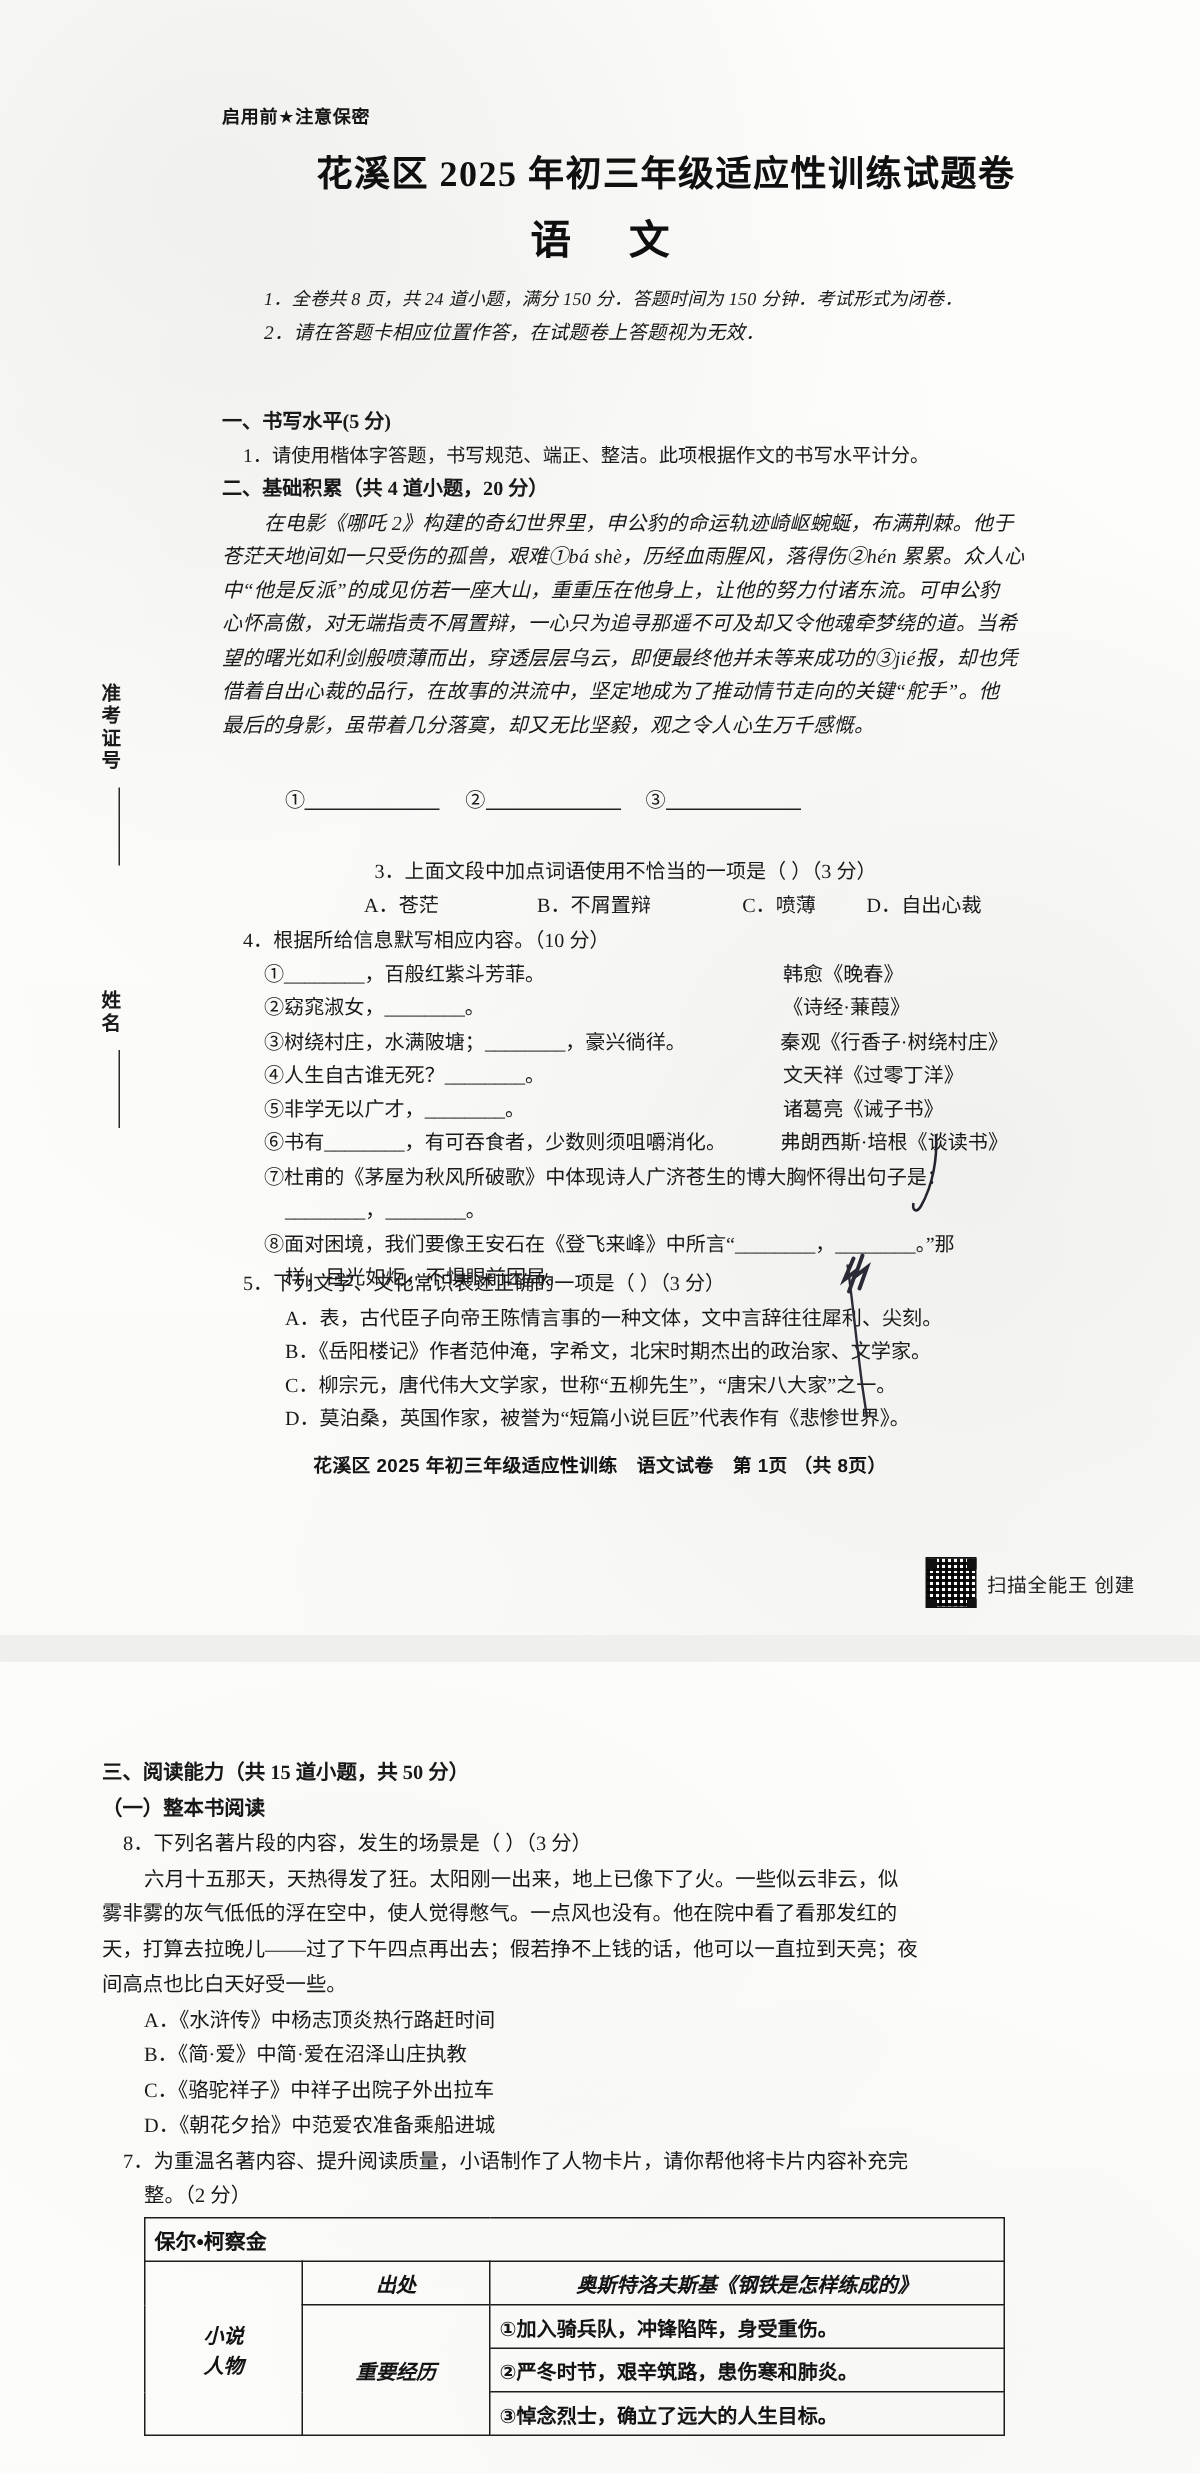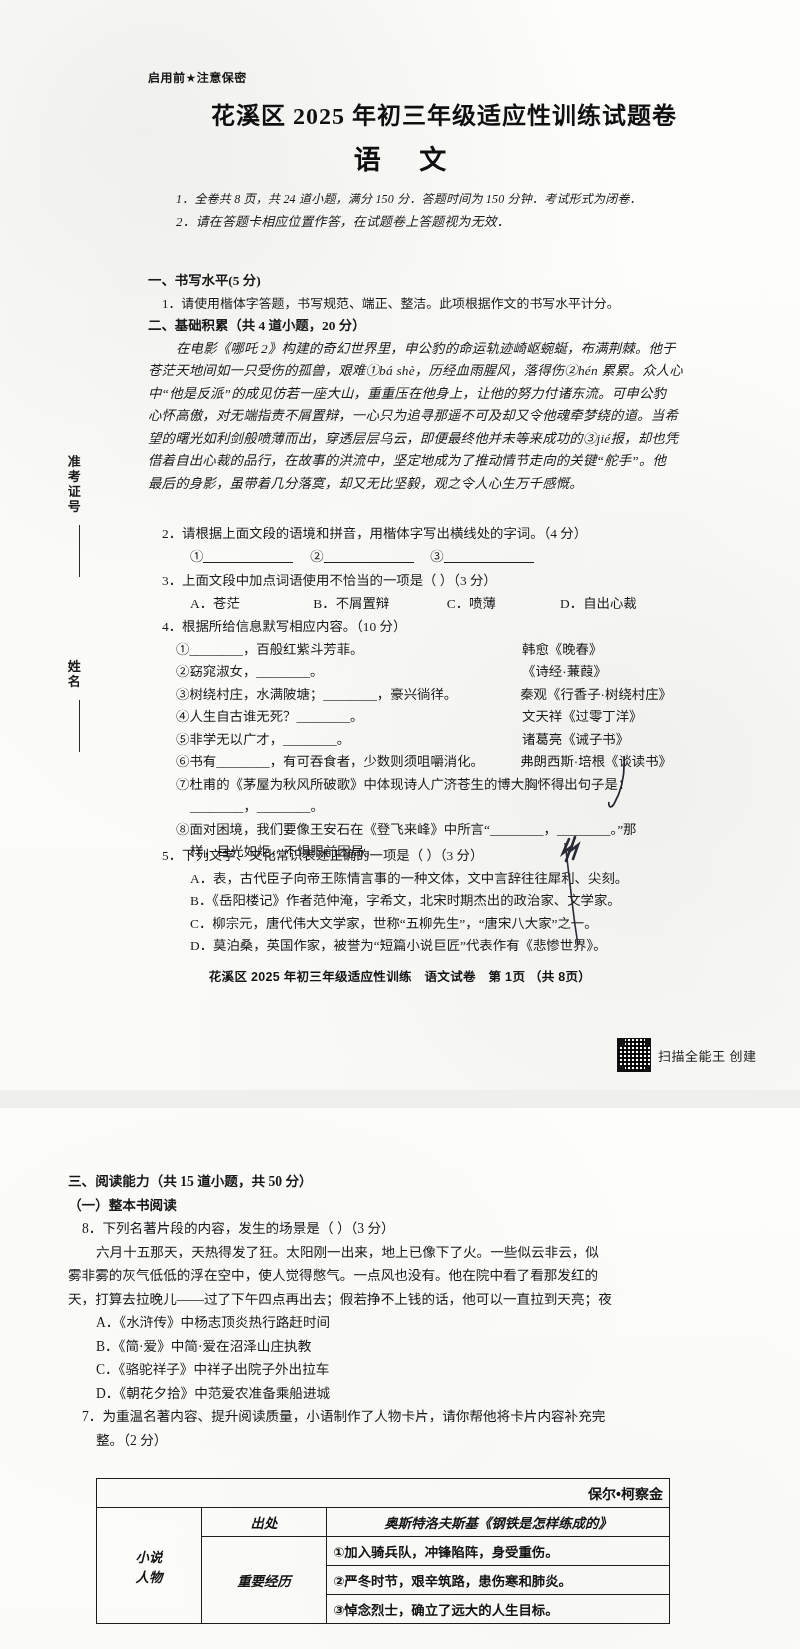--- a/index.html
+++ b/index.html
@@ -157,21 +157,21 @@
     margin-left:28px;
     font-size:13.4px;
     color:#141414;
   }
   table.card td,table.card th{
     border:1px solid #1d1d1d;
     padding:4px 6px;
     font-weight:700;
     font-family:"Liberation Sans","DejaVu Sans",sans-serif;
   }
-  table.card th{text-align:right;font-size:14px;}
+  table.card th{text-align:left;font-size:14px;}
   td.c{text-align:center;font-style:italic;}
   td.l{text-align:left;}
 
   
   .scribble{
     position:absolute;pointer-events:none;
   }
 </style>
 </head>
 <body>
@@ -212,31 +212,30 @@
         <div class="ln hand">苍茫天地间如一只受伤的孤兽，艰难①bá shè，历经血雨腥风，落得伤②hén 累累。众人心</div>
         <div class="ln hand">中“他是反派”的成见仿若一座大山，重重压在他身上，让他的努力付诸东流。可申公豹</div>
         <div class="ln hand">心怀高傲，对无端指责不屑置辩，一心只为追寻那遥不可及却又令他魂牵梦绕的道。当希</div>
         <div class="ln hand">望的曙光如利剑般喷薄而出，穿透层层乌云，即便最终他并未等来成功的③jié报，却也凭</div>
         <div class="ln hand">借着自出心裁的品行，在故事的洪流中，坚定地成为了推动情节走向的关键“舵手”。他</div>
         <div class="ln hand">最后的身影，虽带着几分落寞，却又无比坚毅，观之令人心生万千感慨。</div>
       </div>
     </div>
 
     <div class="block" style="top:523px;">
-      <div class="ln indent1">2．请根据上面文段的语境和拼音，用楷体字写出横线处的字词。（4 分）</div>
       <div class="ln indent3">
         <span>①</span><span class="blank b90"></span>
         &nbsp;&nbsp;&nbsp;
         <span>②</span><span class="blank b90"></span>
         &nbsp;&nbsp;&nbsp;
         <span>③</span><span class="blank b90"></span>
       </div>
     </div>
 
-    <div class="block" style="top:570px;">
+    <div class="block" style="top:570px;text-align:center;">
       <div class="ln indent1">3．上面文段中加点词语使用不恰当的一项是（    ）（3 分）</div>
       <div class="ln indent3">
         <span style="display:inline-block;width:120px">A．苍茫</span>
         <span style="display:inline-block;width:130px">B．不屑置辩</span>
         <span style="display:inline-block;width:110px">C．喷薄</span>
         <span style="display:inline-block;">D．自出心裁</span>
       </div>
     </div>
 
     <div class="block" style="top:616px;">
@@ -312,20 +311,21 @@
 
     <div class="block2" style="top:62px;">
       <div class="ln2 bold">三、阅读能力（共 15 道小题，共 50 分）</div>
       <div class="ln2 bold">（一）整本书阅读</div>
       <div class="ln2" style="padding-left:14px">8．下列名著片段的内容，发生的场景是（    ）（3 分）</div>
 
       <div>
         <div class="ln2" style="padding-left:28px">六月十五那天，天热得发了狂。太阳刚一出来，地上已像下了火。一些似云非云，似</div>
         <div class="ln2">雾非雾的灰气低低的浮在空中，使人觉得憋气。一点风也没有。他在院中看了看那发红的</div>
         <div class="ln2">天，打算去拉晚儿——过了下午四点再出去；假若挣不上钱的话，他可以一直拉到天亮；夜</div>
+        <div class="ln2">间高点也比白天好受一些。</div>
       </div>
 
       <div class="ln2" style="padding-left:28px">A．《水浒传》中杨志顶炎热行路赶时间</div>
       <div class="ln2" style="padding-left:28px">B．《简·爱》中简·爱在沼泽山庄执教</div>
       <div class="ln2" style="padding-left:28px">C．《骆驼祥子》中祥子出院子外出拉车</div>
       <div class="ln2" style="padding-left:28px">D．《朝花夕拾》中范爱农准备乘船进城</div>
 
       <div class="ln2" style="padding-left:14px">7．为重温名著内容、提升阅读质量，小语制作了人物卡片，请你帮他将卡片内容补充完</div>
       <div class="ln2" style="padding-left:28px">整。（2 分）</div>
     </div>

